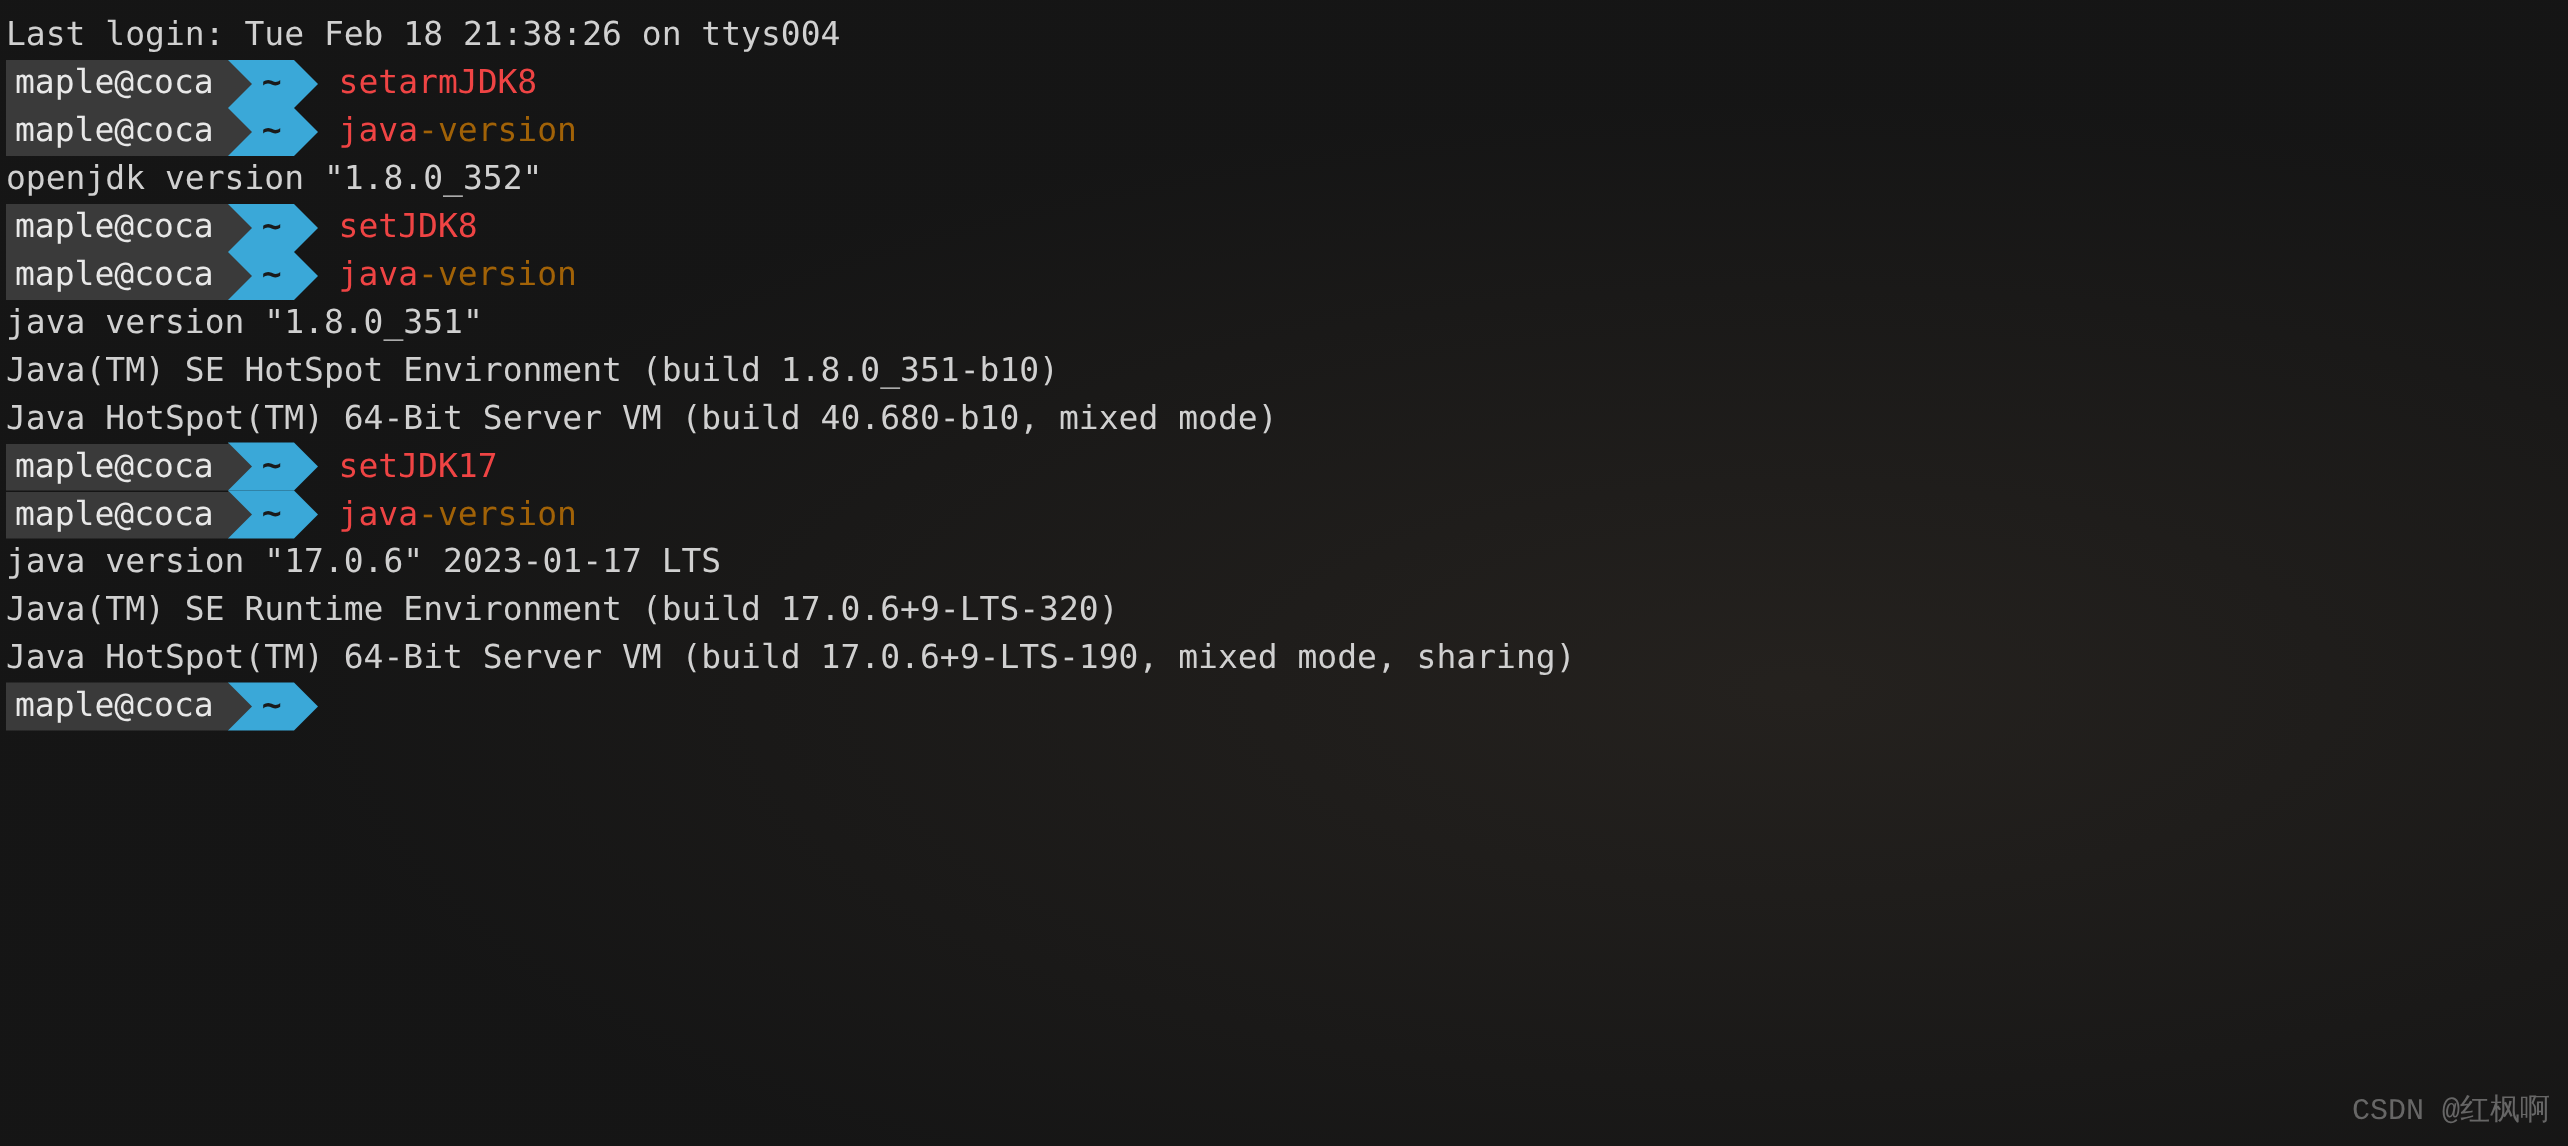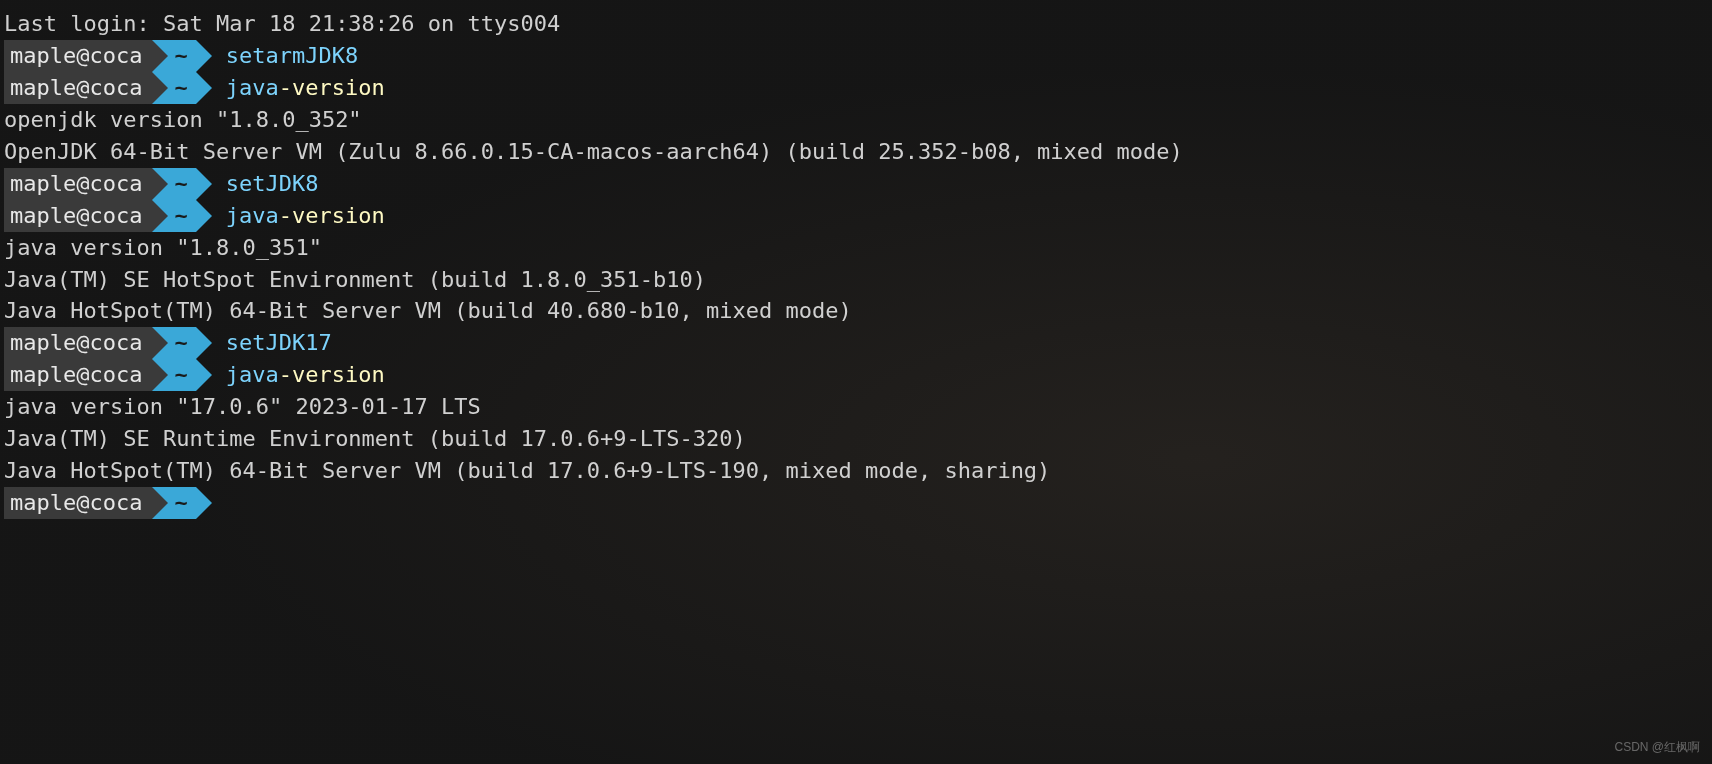--- a/index.html
+++ b/index.html
@@ -61,65 +61,64 @@
       border-left: 16px solid #3aa8d8;
       vertical-align: middle;
     }
     .prompt-row {
       display: flex;
       align-items: center;
       height: 32px;
       margin: 0;
     }
     .cmd-green {
-      color: #7dd3fc;
+      color: #ef4444;
       margin-left: 14px;
     }
     .cmd-arg {
-      color: #fef9c3;
+      color: #a16207;
     }
     .output {
       color: #d0d0d0;
     }
     .watermark {
       position: absolute;
       bottom: 8px;
       right: 12px;
       color: rgba(200,200,200,0.45);
-      font-size: 12px;
-      font-family: Liberation Sans, sans-serif;
+      font-size: 20px;
+      font-family: Liberation Mono, monospace;
       text-align: right;
     }
   </style>
 </head>
 <body>
 
 <div>
 
-  <div class="line output">Last login: Sat Mar 18 21:38:26 on ttys004</div>
+  <div class="line output">Last login: Tue Feb 18 21:38:26 on ttys004</div>
 
   <div class="prompt-row">
     <span class="user-host">maple@coca</span>
       <span class="tri-right-grey"></span>
       <span class="cyan-seg">~</span>
       <span class="tri-right-cyan"></span>
     <span class="cmd-green">setarmJDK8</span>
       <span class="cmd-arg"></span>
   </div>
 
   <div class="prompt-row">
     <span class="user-host">maple@coca</span>
       <span class="tri-right-grey"></span>
       <span class="cyan-seg">~</span>
       <span class="tri-right-cyan"></span>
     <span class="cmd-green">java</span>
       <span class="cmd-arg"> -version</span>
   </div>
   <div class="line output">openjdk version "1.8.0_352"</div>
-  <div class="line output">OpenJDK 64-Bit Server VM (Zulu 8.66.0.15-CA-macos-aarch64) (build 25.352-b08, mixed mode)</div>
 
   <div class="prompt-row">
     <span class="user-host">maple@coca</span>
       <span class="tri-right-grey"></span>
       <span class="cyan-seg">~</span>
       <span class="tri-right-cyan"></span>
     <span class="cmd-green">setJDK8</span>
       <span class="cmd-arg"></span>
   </div>
 

